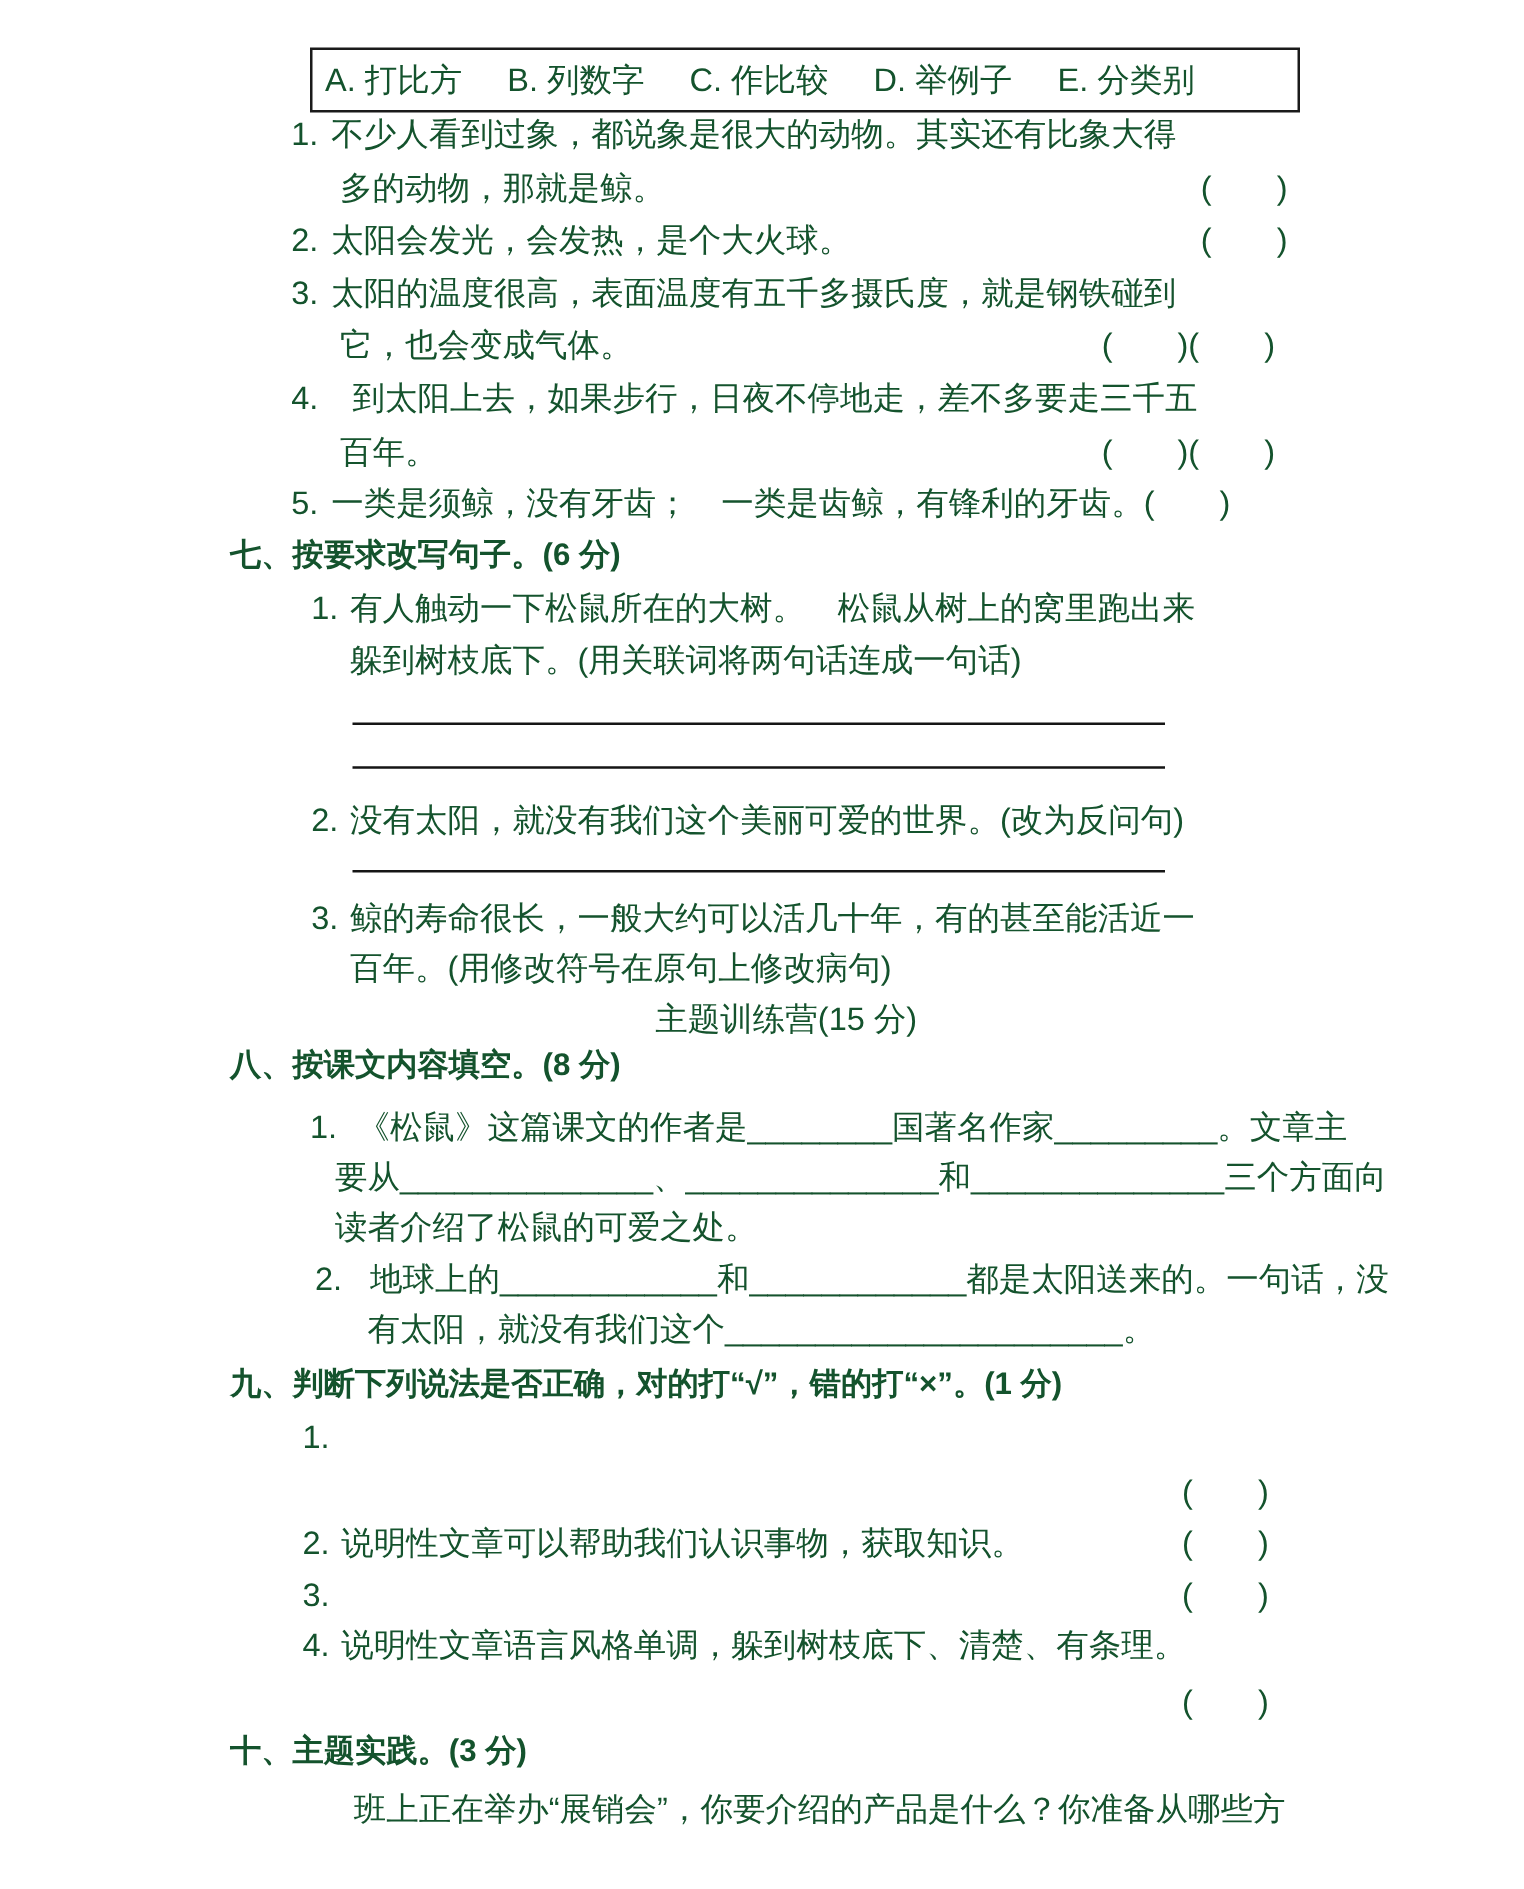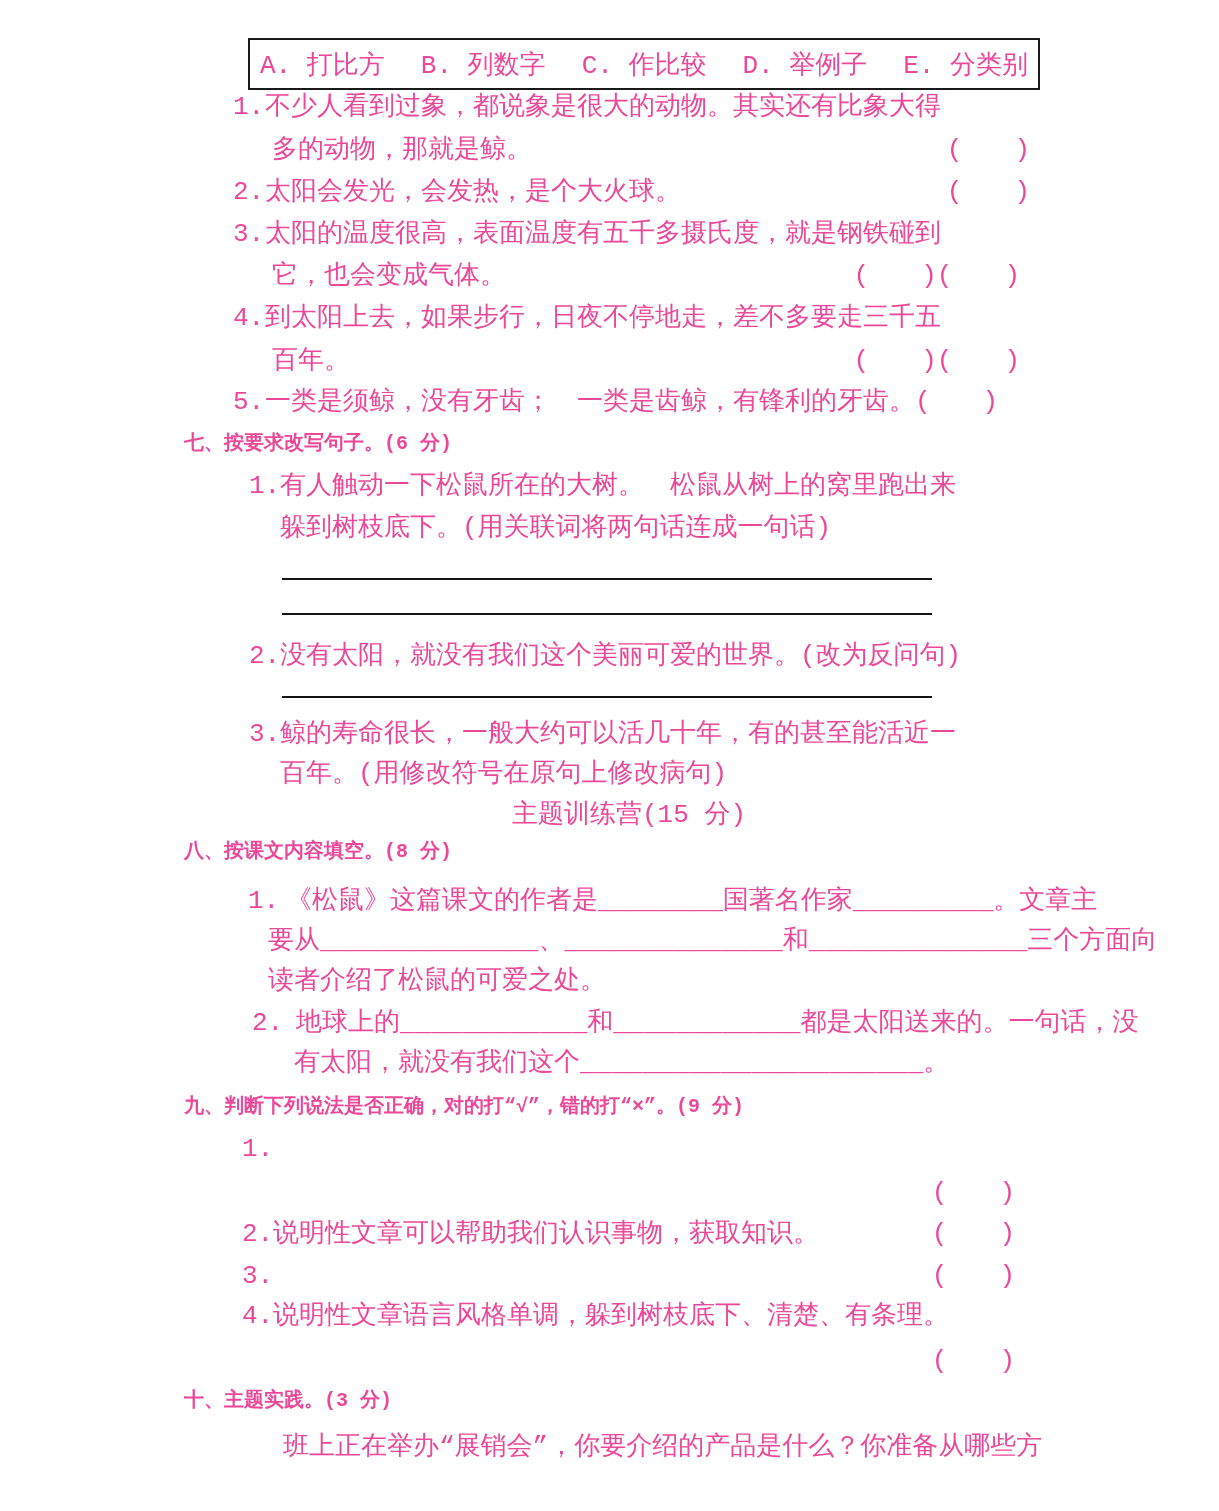--- a/index.html
+++ b/index.html
@@ -1,39 +1,39 @@
 <!DOCTYPE html>
 <html><head>
 <meta charset="utf-8">
 <style>
   html,body{margin:0;padding:0;background:#ffffff;}
   .page{
     position:relative;
     width:1219px;
     height:1511px;
     background:#ffffff;
-    color:#ec4899;
-    font-family:Liberation Mono, monospace;
+    color:#14532d;
+    font-family:Liberation Sans, sans-serif;
     font-size:26px;
     overflow:hidden;
   }
   .box{
     position:absolute;
     left:248px; top:38px;
     width:778px; height:48px;
     border:2px solid #1a1a1a;
     display:flex; align-items:center;
     padding-left:10px;
   }
   .box .opt{margin-right:36px; white-space:pre;}
   .ln{position:absolute; left:0; right:0; height:34px; line-height:34px;}
   .num{position:absolute; top:0; white-space:pre;}
   .txt{position:absolute; top:0; white-space:pre;}
   .parens{position:absolute; top:0; white-space:pre;}
-  .heading{font-weight:700; font-size:20px;}
+  .heading{font-weight:700; font-size:25px;}
   .banner{text-align:center; padding-left:24px;margin-left:15px;}
   .rule{position:absolute; left:282px; width:650px; height:0; border-top:2px solid #151515;}
 </style>
 </head>
 <body>
 
 <div class="page">
 
   <div class="box">
     <span class="opt">A. 打比方</span>
@@ -62,21 +62,21 @@
     <span class="num" style="left:233px">3.</span>
     <span class="txt" style="left:265px">太阳的温度很高，表面温度有五千多摄氏度，就是钢铁碰到</span>
   </div>
   <div class="ln" style="top:259px">
     <span class="txt" style="left:272px">它，也会变成气体。</span>
     <span class="parens" style="right:199px">(　　)(　　)</span>
   </div>
 
   <div class="ln" style="top:301px">
     <span class="num" style="left:233px">4.</span>
-    <span class="txt" style="left:265px">到太阳上去，如果步行，日夜不停地走，差不多要走三千五</span>
+    <span class="txt" style="left:282px">到太阳上去，如果步行，日夜不停地走，差不多要走三千五</span>
   </div>
   <div class="ln" style="top:344px">
     <span class="txt" style="left:272px">百年。</span>
     <span class="parens" style="right:199px">(　　)(　　)</span>
   </div>
 
   <div class="ln" style="top:385px">
     <span class="num" style="left:233px">5.</span>
     <span class="txt" style="left:265px">一类是须鲸，没有牙齿；　一类是齿鲸，有锋利的牙齿。(　　)</span>
   </div>
@@ -130,21 +130,21 @@
 
   <div class="ln" style="top:1006px">
     <span class="num" style="left:252px">2.</span>
     <span class="txt" style="left:296px">地球上的____________和____________都是太阳送来的。一句话，没</span>
   </div>
   <div class="ln" style="top:1046px">
     <span class="txt" style="left:294px">有太阳，就没有我们这个______________________。</span>
   </div>
 
   <div class="ln heading" style="top:1090px">
-    <span class="txt" style="left:184px">九、判断下列说法是否正确，对的打“√”，错的打“×”。(9 分)</span>
+    <span class="txt" style="left:184px">九、判断下列说法是否正确，对的打“√”，错的打“×”。(1 分)</span>
   </div>
 
   <div class="ln" style="top:1132px">
     <span class="num" style="left:242px">1.</span>
   </div>
   <div class="ln" style="top:1176px">
     <span class="parens" style="right:204px">(　　)</span>
   </div>
 
   <div class="ln" style="top:1217px">

